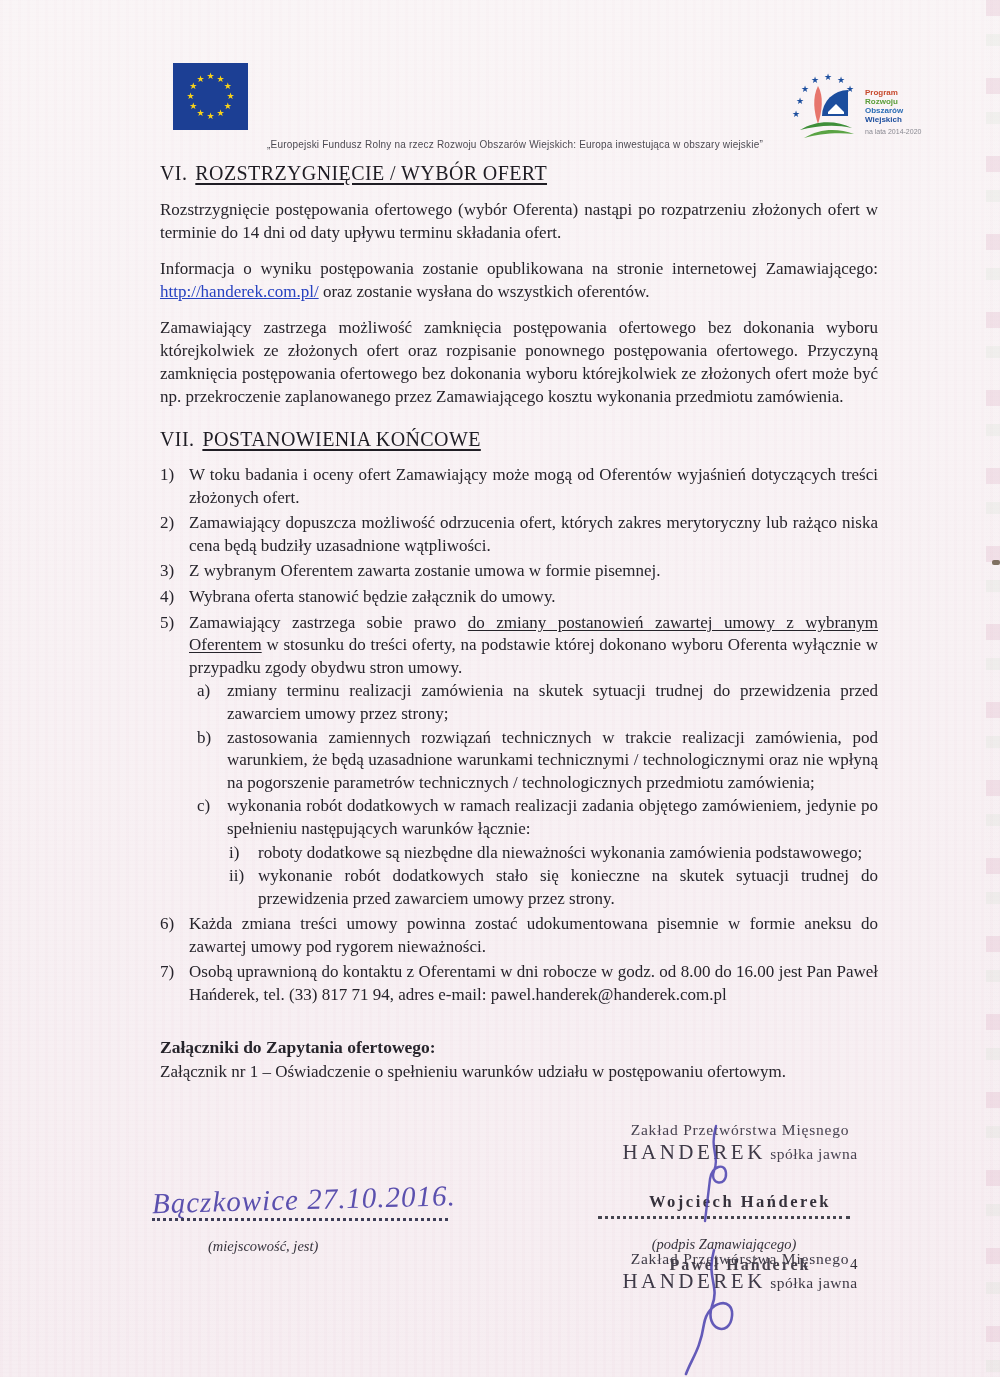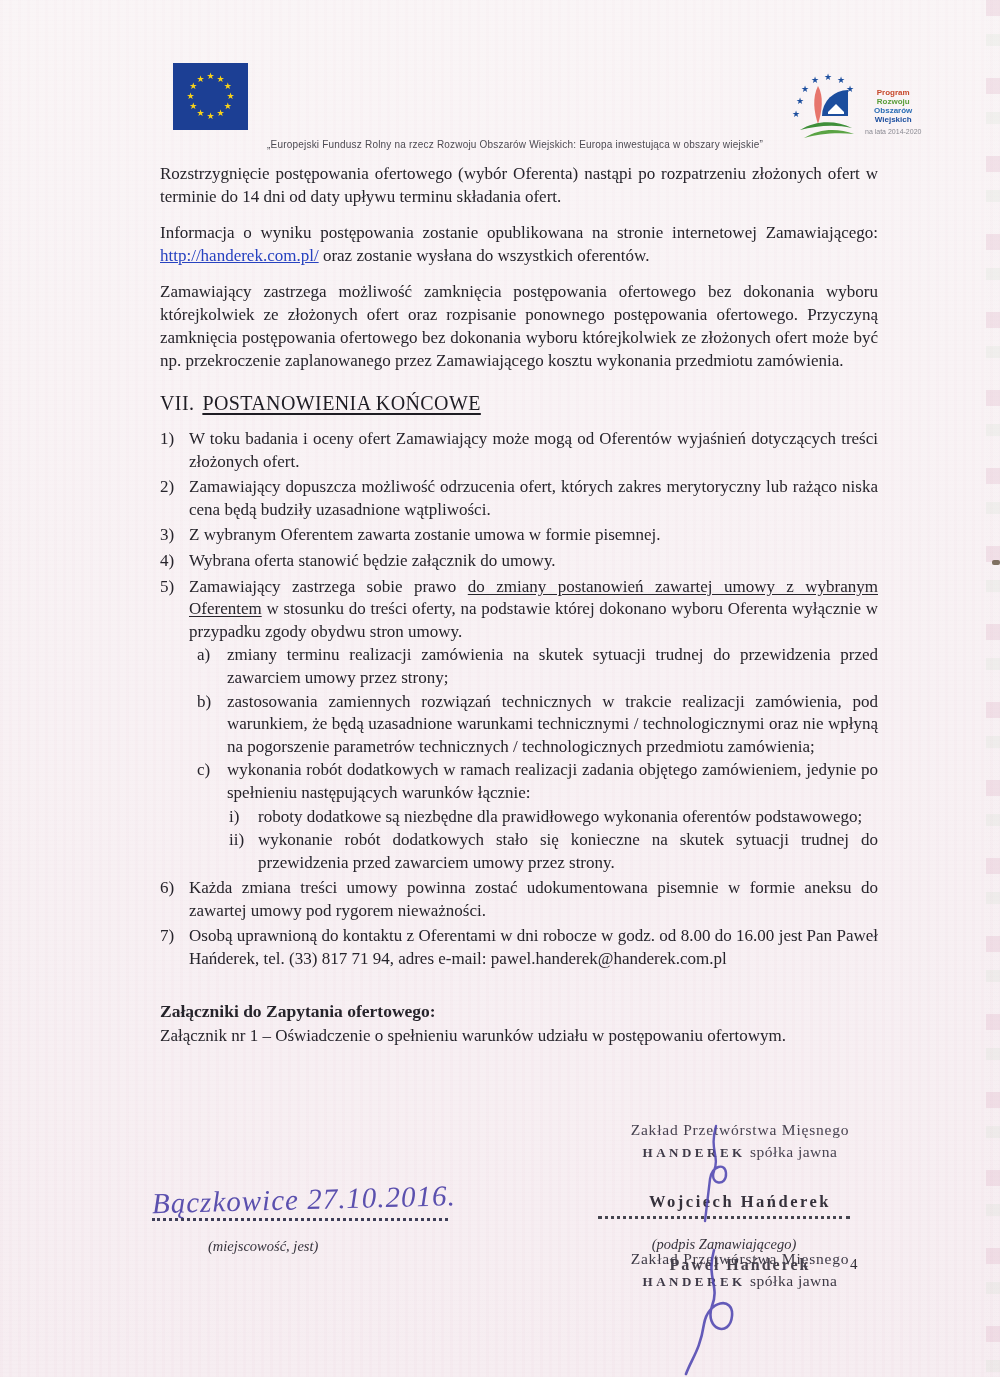--- a/index.html
+++ b/index.html
@@ -27,21 +27,21 @@
     pointer-events:none;
   }
   .artifact-dot {
     position:absolute; left:992px; top:560px; width:8px; height:5px;
     background:#6b5a48; border-radius:2px; opacity:.85;
   }
 
   
   .eu-flag { position:absolute; left:173px; top:63px; }
   .prow { position:absolute; left:788px; top:72px; display:flex; align-items:flex-start; }
-  .prow-text { margin-left:3px; margin-top:16px; font-family:"Liberation Sans", sans-serif;text-align:center; }
+  .prow-text { margin-left:3px; margin-top:16px; font-family:"Liberation Sans", sans-serif; }
   .prow-text .ln { display:block; font-size:8px; line-height:9px; font-weight:bold; }
   .prow-text .ln.c1{color:#c7492c;} .prow-text .ln.c2{color:#5a9e3a;}
   .prow-text .ln.c3{color:#2a6db5;} .prow-text .ln.c4{color:#1c4e9e;}
   .prow-text .sub { display:block; font-size:7px; color:#8a8a92; margin-top:4px; }
   .funding-caption {
     position:absolute; left:156px; top:139px; width:718px;
     text-align:center; font-family:"Liberation Sans", sans-serif;
     font-size:10px; color:#4c4a52; letter-spacing:.2px;
   }
 
@@ -64,21 +64,21 @@
   .li.sub2 > .num { left:2px; }
 
   .attachments { margin-top:30px; }
   .attachments .t { font-size:17.5px; font-weight:bold; margin-bottom:4px; }
   .attachments .l { font-size:17px; }
 
   
   .stamp { position:absolute; left:600px; width:280px; text-align:center; color:#474250; }
   .stamp .l1 { font-size:15.5px; letter-spacing:.8px; line-height:20px; }
   .stamp .l2 { font-size:15.5px; letter-spacing:.5px; line-height:24px; }
-  .stamp .l2 b { font-size:13px; letter-spacing:3.5px; font-weight:bold; color:#3e3947; }
+  .stamp .l2 b { font-size:21px; letter-spacing:3.5px; font-weight:normal; color:#3e3947; }
   .stamp-top { top:1120px; }
   .stamp-bottom { top:1249px; color:#3c3844; }
   .signer-name { position:absolute; left:600px; width:280px; text-align:center; font-weight:bold; color:#35313b; }
   .name-top { top:1192px; font-size:16.5px; letter-spacing:2.5px; }
   .name-bottom { top:1256px; font-size:16px; letter-spacing:2px; color:#45414c; }
   .dotline { position:absolute; border-bottom:3px dotted #45454f; }
   .dotline.right { left:598px; top:1216px; width:252px; }
   .dotline.left { left:152px; top:1218px; width:296px; border-bottom-color:#3f3f58; }
   .sig-caption { position:absolute; font-style:italic; font-size:14.5px; color:#36333c; }
   .cap-right { left:598px; top:1236px; width:252px; text-align:center; }
@@ -140,20 +140,21 @@
       <span class="ln c2">Rozwoju</span>
       <span class="ln c3">Obszarów</span>
       <span class="ln c4">Wiejskich</span>
       <span class="sub">na lata 2014-2020</span>
     </span>
   </div>
 
   <div class="funding-caption">„Europejski Fundusz Rolny na rzecz Rozwoju Obszarów Wiejskich: Europa inwestująca w obszary wiejskie”</div>
 
   <div class="content">
+    <h2 class="sec"><span>VI.</span><span class="u">ROZSTRZYGNIĘCIE / WYBÓR OFERT</span></h2>
 
     <p>Rozstrzygnięcie postępowania ofertowego (wybór Oferenta) nastąpi po rozpatrzeniu złożonych ofert w terminie do 14 dni od daty upływu terminu składania ofert.</p>
     <p><span>Informacja o wyniku postępowania zostanie opublikowana na stronie internetowej Zamawiającego: </span><a href="#" class="doclink">http://handerek.com.pl/</a><span> oraz zostanie wysłana do wszystkich oferentów.</span></p>
     <p class="mb-lg">Zamawiający zastrzega możliwość zamknięcia postępowania ofertowego bez dokonania wyboru którejkolwiek ze złożonych ofert oraz rozpisanie ponownego postępowania ofertowego. Przyczyną zamknięcia postępowania ofertowego bez dokonania wyboru którejkolwiek ze złożonych ofert może być np. przekroczenie zaplanowanego przez Zamawiającego kosztu wykonania przedmiotu zamówienia.</p>
 
     <h2 class="sec second"><span>VII.</span><span class="u">POSTANOWIENIA KOŃCOWE</span></h2>
 
     <div class="li">
       <span class="num">1)</span>
       <div class="body">W toku badania i oceny ofert Zamawiający może mogą od Oferentów wyjaśnień dotyczących treści złożonych ofert.</div>
@@ -183,21 +184,21 @@
         <div class="li sub">
           <span class="num">b)</span>
           <div class="body">zastosowania zamiennych rozwiązań technicznych w trakcie realizacji zamówienia, pod warunkiem, że będą uzasadnione warunkami technicznymi / technologicznymi oraz nie wpłyną na pogorszenie parametrów technicznych / technologicznych przedmiotu zamówienia;</div>
         </div>
         <div class="li sub">
           <span class="num">c)</span>
           <div class="body">
             <div>wykonania robót dodatkowych w ramach realizacji zadania objętego zamówieniem, jedynie po spełnieniu następujących warunków łącznie:</div>
             <div class="li sub2">
               <span class="num">i)</span>
-              <div class="body">roboty dodatkowe są niezbędne dla prawidłowego wykonania oferentów podstawowego;</div>
+              <div class="body">roboty dodatkowe są niezbędne dla nieważności wykonania zamówienia podstawowego;</div>
             </div>
             <div class="li sub2">
               <span class="num">ii)</span>
               <div class="body">wykonanie robót dodatkowych stało się konieczne na skutek sytuacji trudnej do przewidzenia przed zawarciem umowy przez strony.</div>
             </div>
           </div>
         </div>
       </div>
     </div>
 

